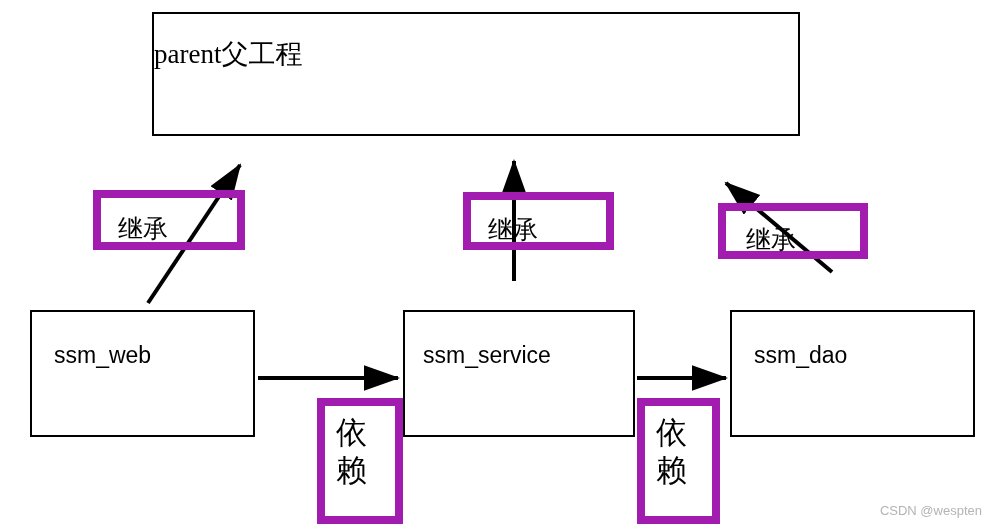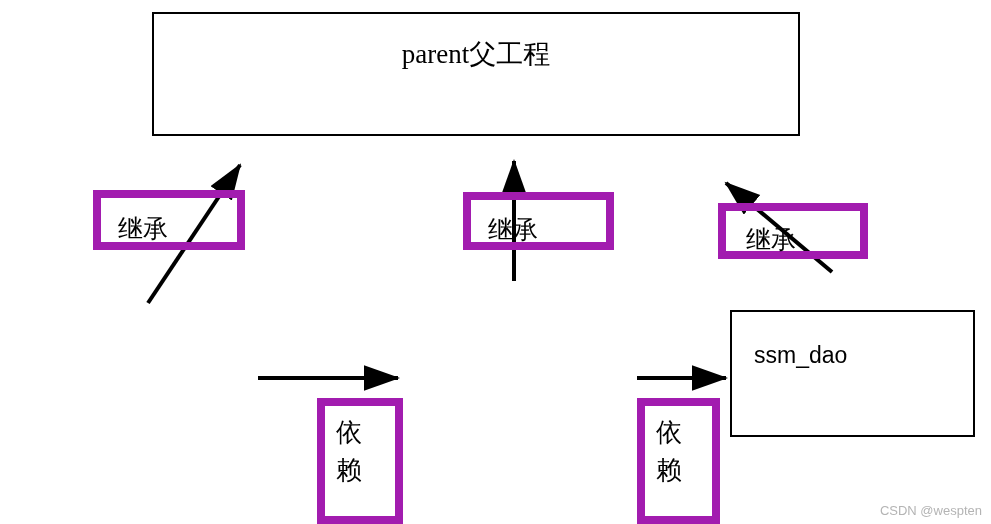--- a/index.html
+++ b/index.html
@@ -27,21 +27,21 @@
     left: 152px;
     top: 12px;
     width: 648px;
     height: 124px;
   }
   .parent-title {
     position: absolute;
     left: 0;
     right: 0;
     top: 22px;
-    text-align: center;
+    text-align: left;
     font-family: "Liberation Serif", serif;
     font-size: 27px;
     color: #000000;
     letter-spacing: 0px;
     white-space: nowrap;
   }
   .module-box {
     height: 127px;
     top: 310px;
   }
@@ -82,21 +82,21 @@
   .inherit-3 .tag-label { left: 20px; top: 12px; }
 
   .depend-1 { left: 317px; top: 398px; width: 86px; height: 126px; }
   .depend-2 { left: 637px; top: 398px; width: 83px; height: 126px; }
 
   .dep-label {
     position: absolute;
     top: 8px;
     left: 11px;
     width: 30px;
-    font-size: 26px;
+    font-size: 31px;
     line-height: 38px;
     color: #000000;
     font-family: "Liberation Serif", serif;
     word-break: break-all;
   }
 
   .svg-layer {
     position: absolute;
     left: 0;
     top: 0;
@@ -144,20 +144,26 @@
   <div class="tag-box inherit-1">
     <span class="tag-label">继承</span>
   </div>
   <div class="tag-box inherit-2">
     <span class="tag-label">继承</span>
   </div>
   <div class="tag-box inherit-3">
     <span class="tag-label">继承</span>
   </div>
 
+  <div class="box module-box mod-web">
+    <div class="module-label">ssm_web</div>
+  </div>
+  <div class="box module-box mod-svc">
+    <div class="module-label">ssm_service</div>
+  </div>
   <div class="box module-box mod-dao">
     <div class="module-label">ssm_dao</div>
   </div>
 
   <div class="tag-box depend-1">
     <div class="dep-label">依赖</div>
   </div>
   <div class="tag-box depend-2">
     <div class="dep-label">依赖</div>
   </div>

